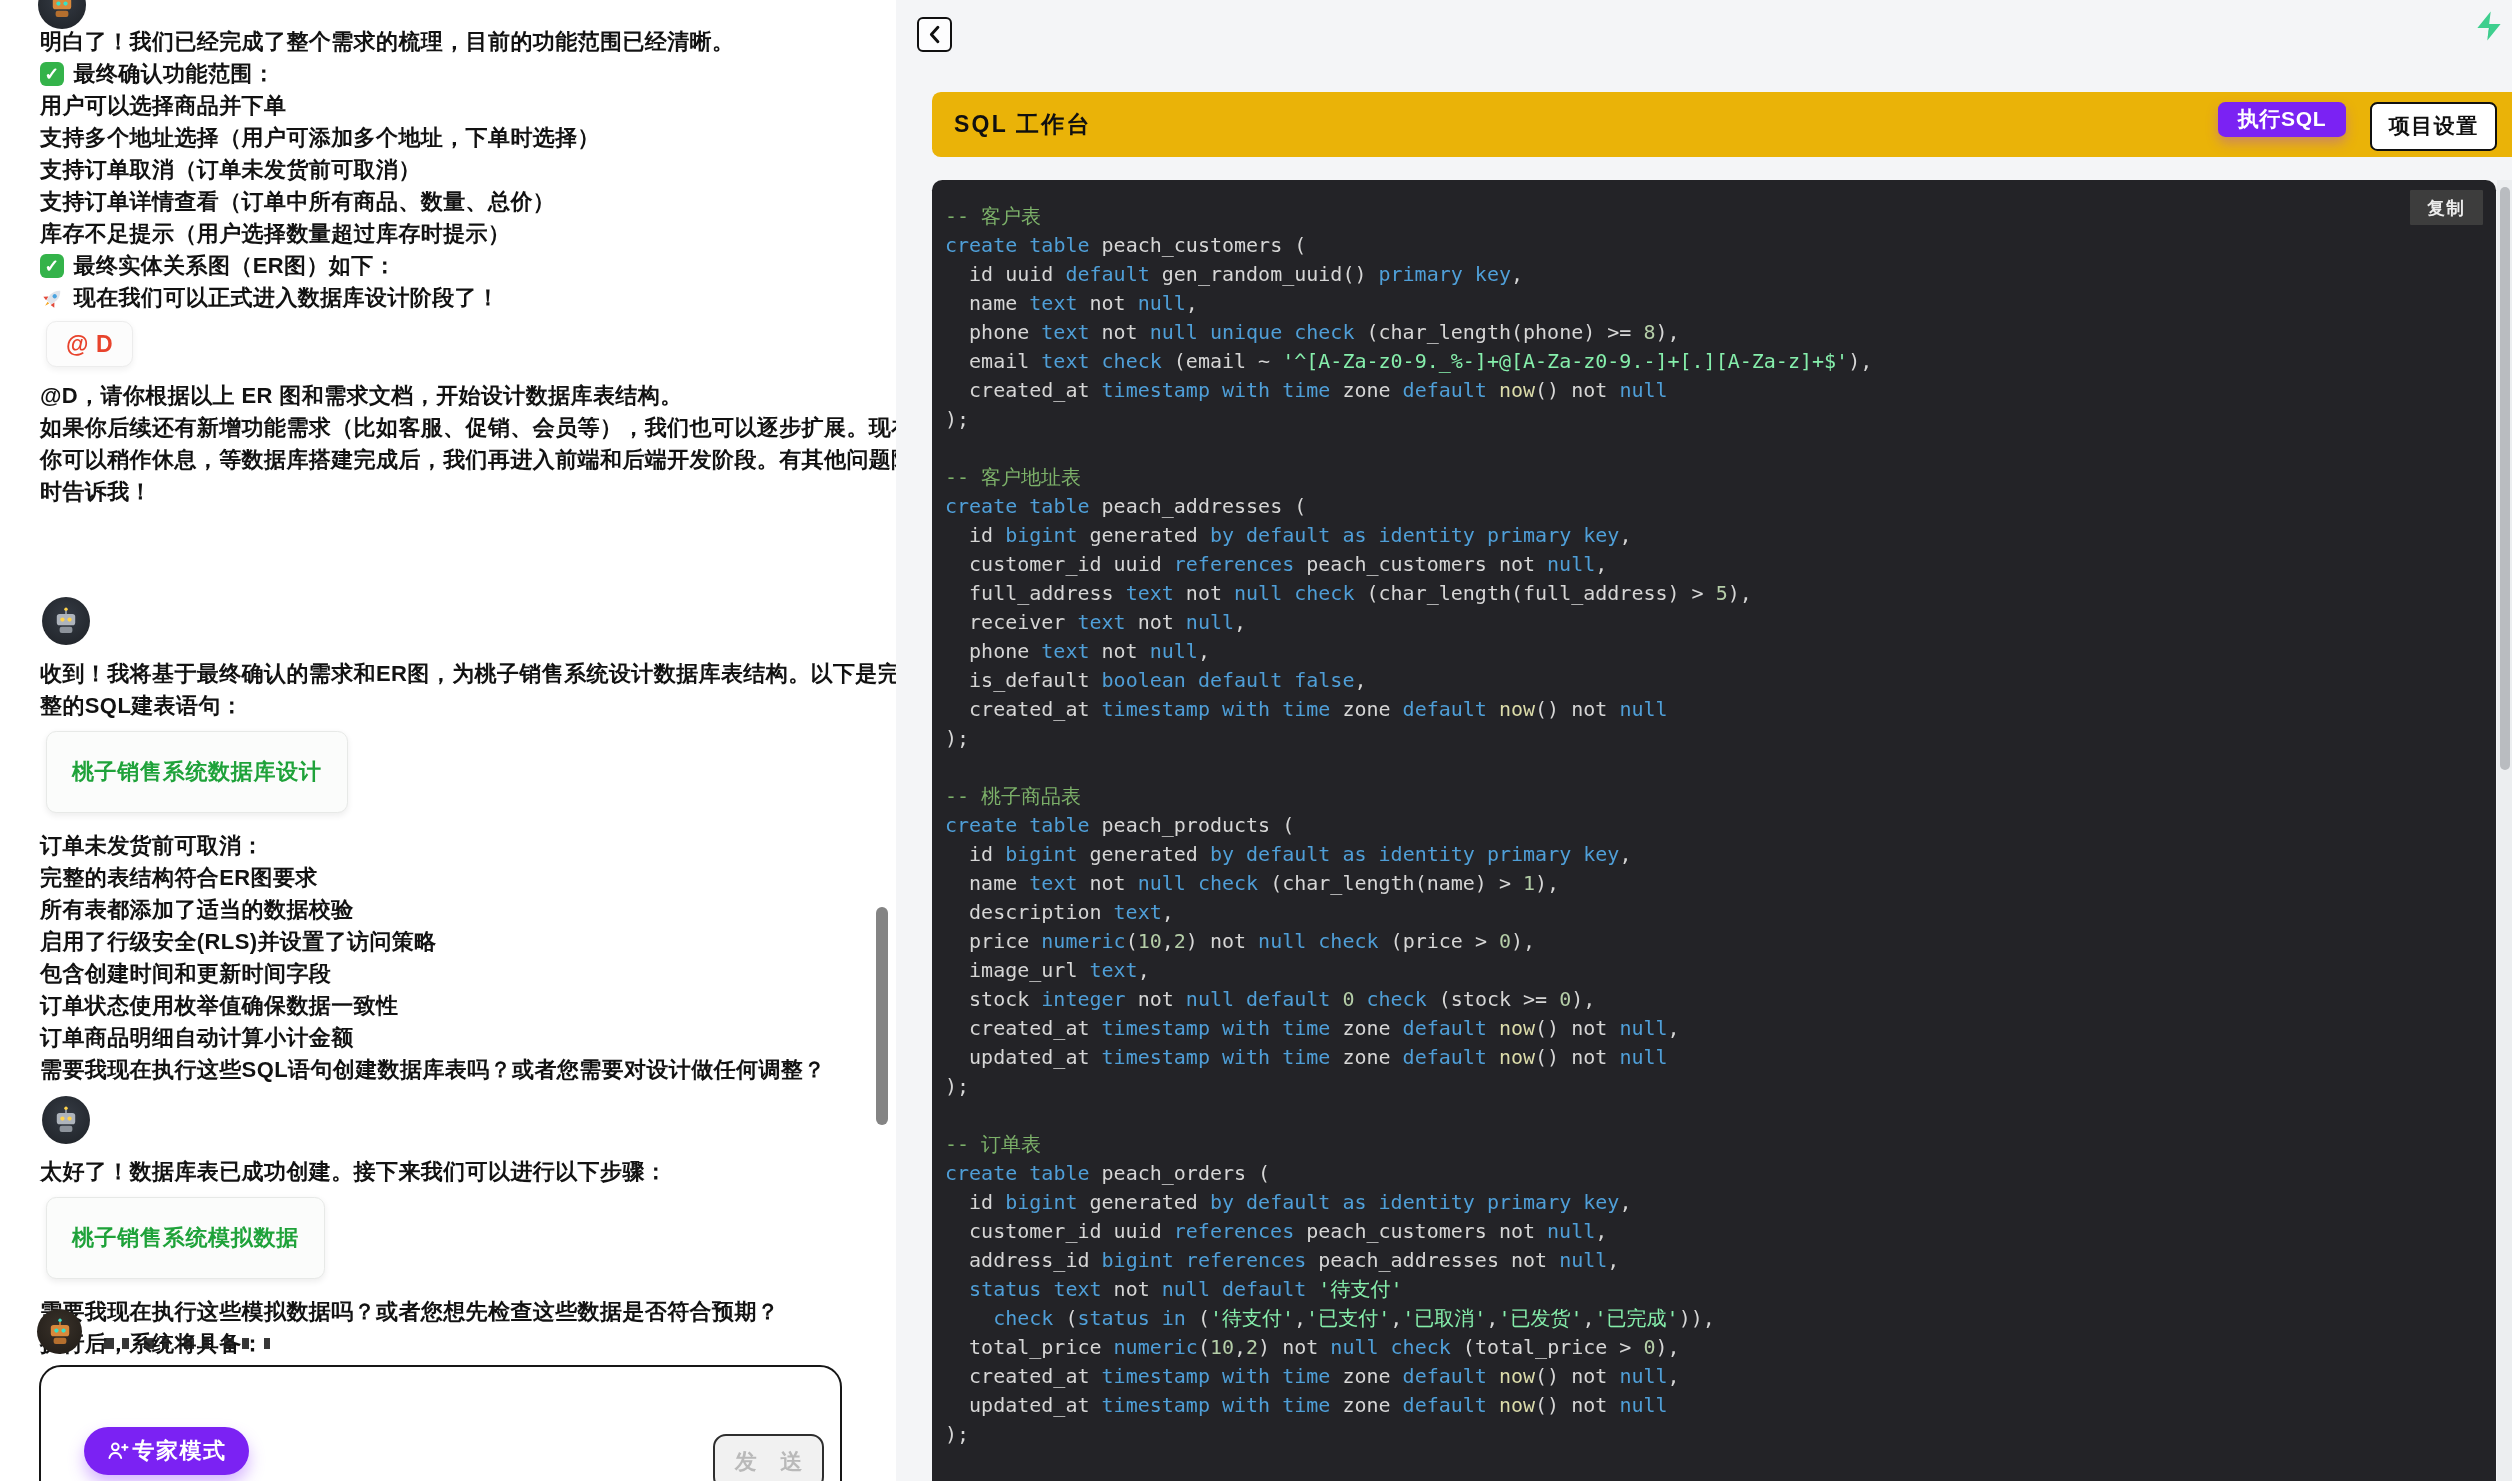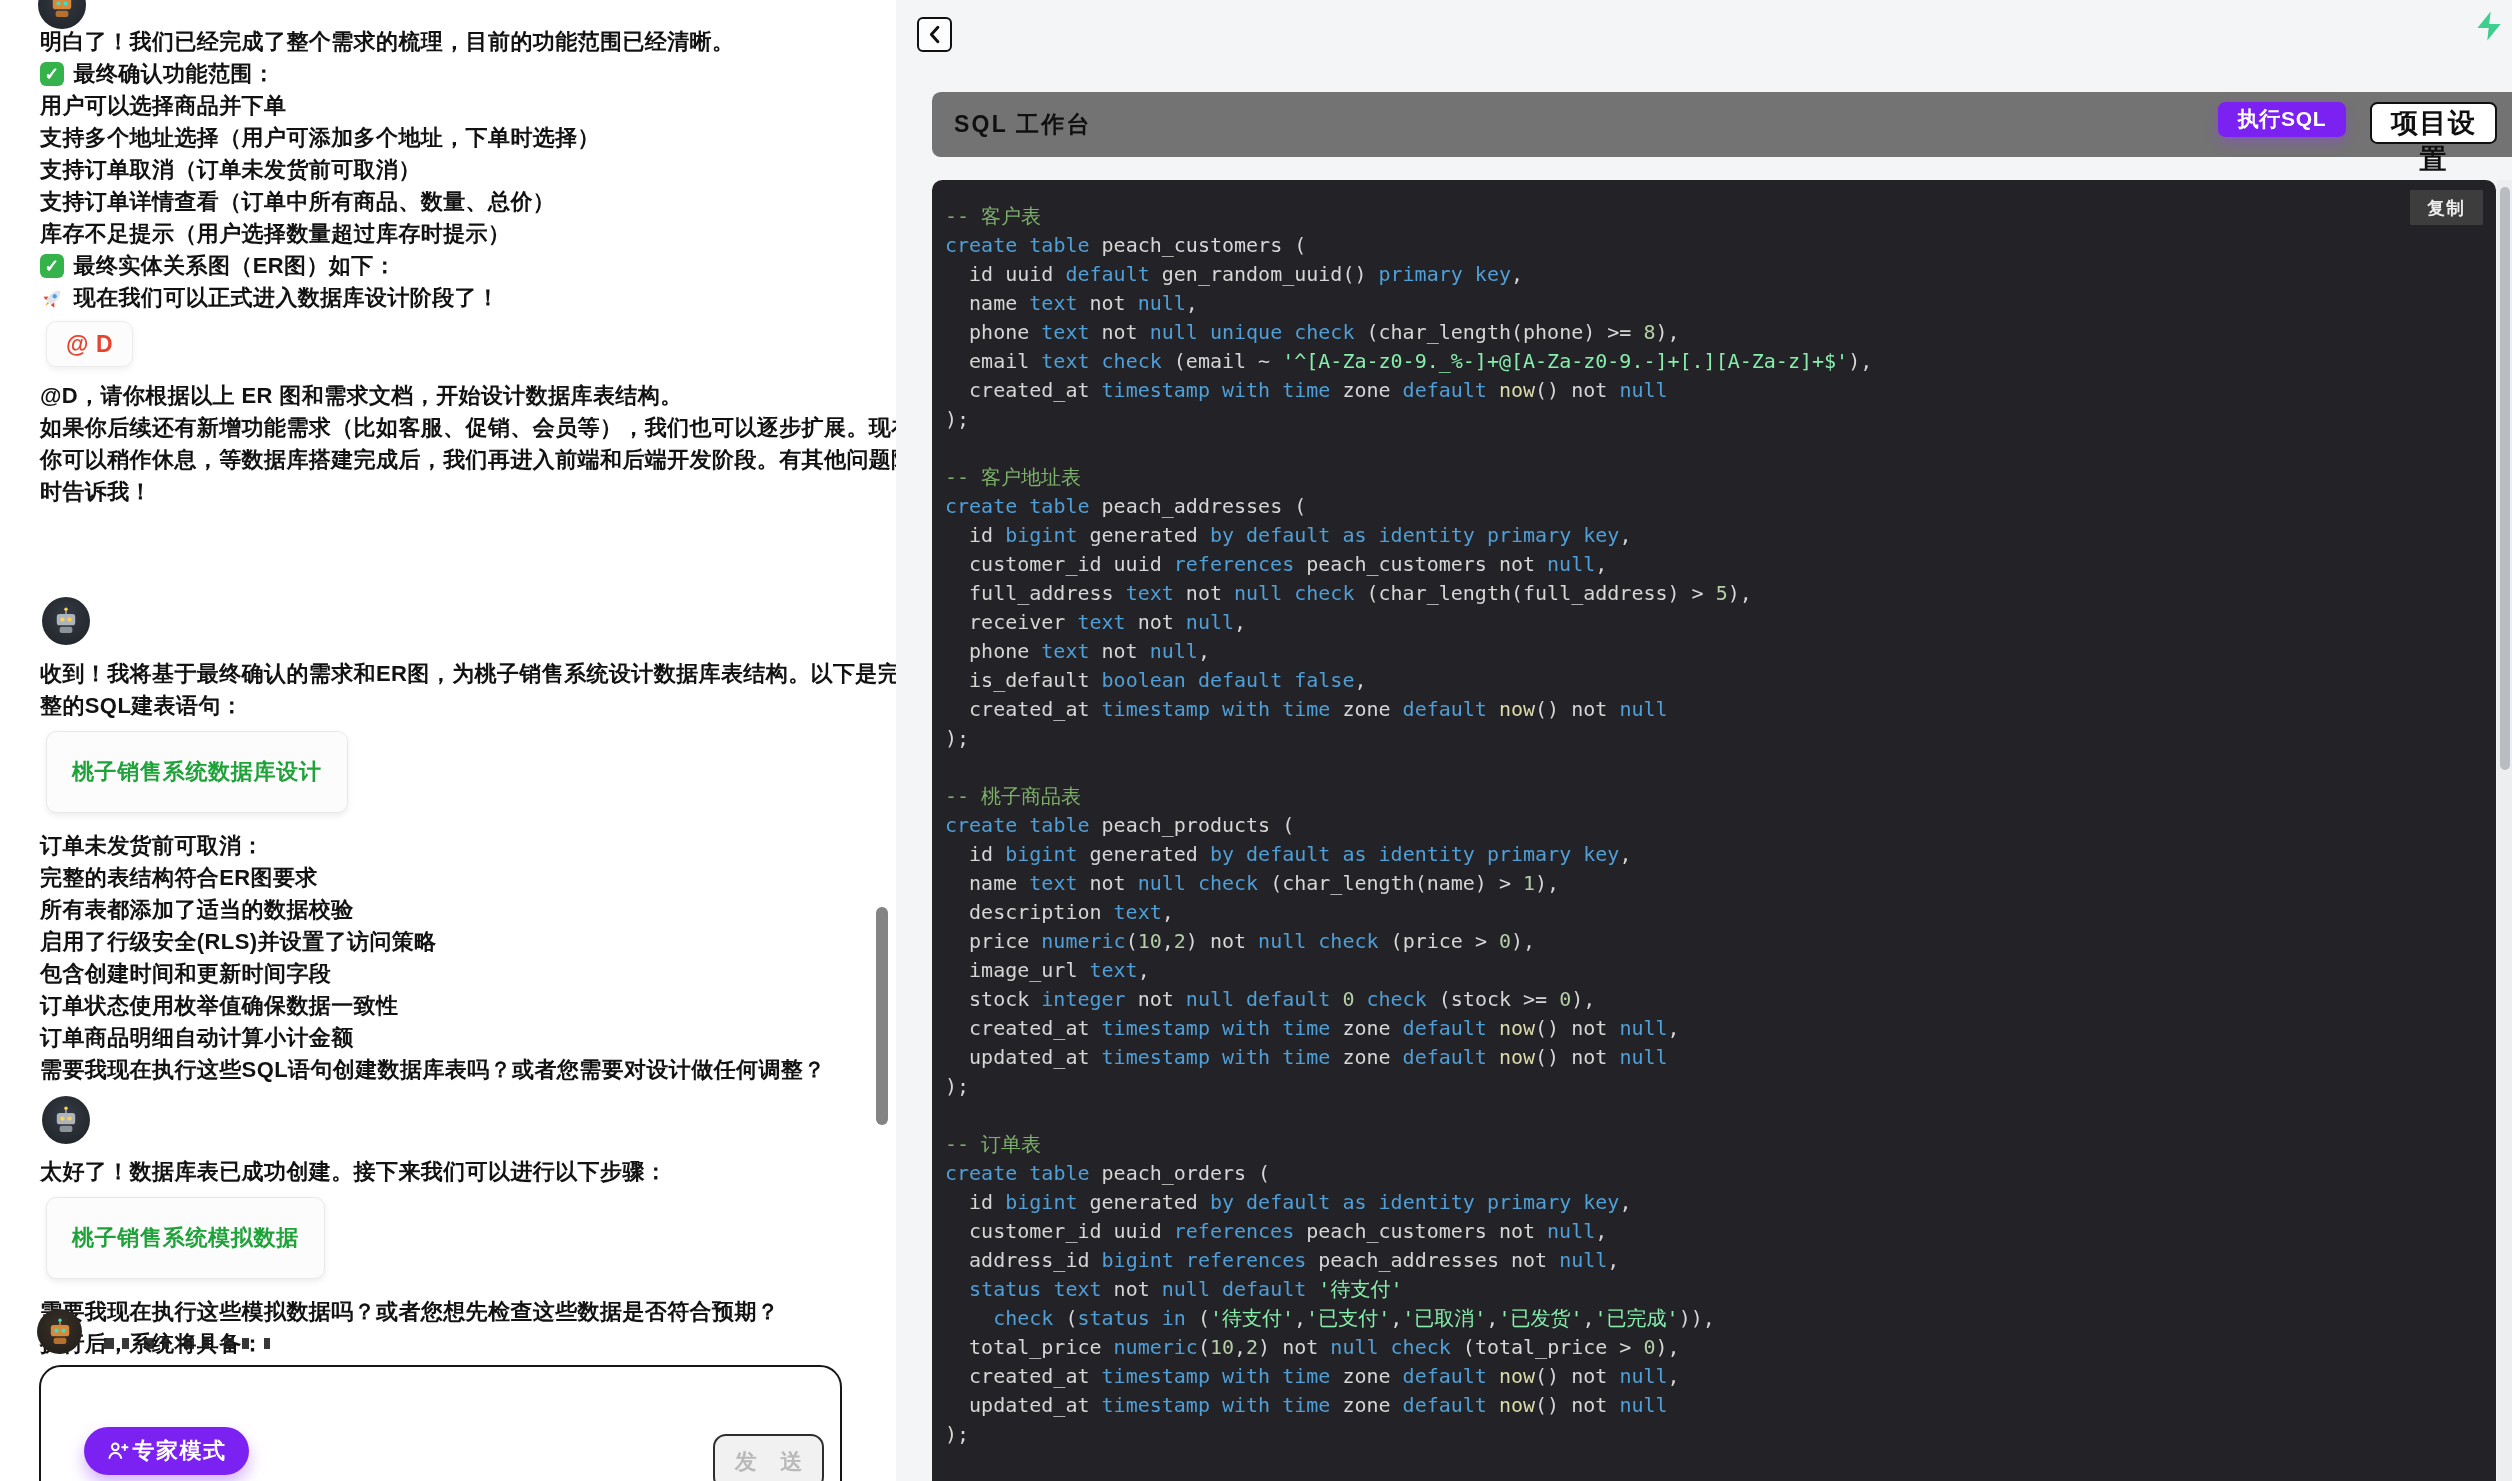--- a/index.html
+++ b/index.html
@@ -44,26 +44,26 @@
   .expert-btn svg{width:23.5px;height:23.5px;}
   .send-btn{position:absolute;right:16px;top:67px;width:111px;height:56px;background:#f1f1f1;border:2.2px solid #2e2e2e;border-radius:13px;
     color:#b9b9b9;font-size:22px;font-weight:700;display:flex;align-items:center;justify-content:center;letter-spacing:8.8px;padding-left:8.8px;box-sizing:border-box;}
 
   
   .rpanel{position:absolute;left:896px;top:0;right:0;bottom:0;background:#f4f5f7;}
   .back-btn{position:absolute;left:21px;top:17px;width:35px;height:35px;background:#fdfdfe;border:2.9px solid #101010;border-radius:5.9px;
     display:flex;align-items:center;justify-content:center;box-sizing:border-box;cursor:pointer;}
   .back-btn svg{width:16px;height:19px;}
   .bolt{position:absolute;right:5.9px;top:8.8px;width:34px;height:34px;}
-  .rheader{position:absolute;left:36px;top:92px;right:0;height:65px;background:#737373;border-radius:8.8px 0 0 8.8px;}
+  .rheader{position:absolute;left:36px;top:92px;right:0;height:65px;background:#eab308;border-radius:8.8px 0 0 8.8px;}
   .rtitle{position:absolute;left:22px;top:0;height:65px;display:flex;align-items:center;font-size:23px;font-weight:700;letter-spacing:2.2px;color:#101010;}
   .run-btn{position:absolute;right:166px;top:9.5px;width:128px;height:35px;background:#7b22f3;border:none;border-radius:7.3px;
     color:#fff;font-size:21px;font-weight:700;letter-spacing:0.7px;box-shadow:0 5.9px 11.7px rgba(150,60,250,.35);cursor:pointer;}
-  .settings-btn{position:absolute;right:14.7px;top:9.5px;width:127px;height:42px;background:#fff;border:2.2px solid #101010;border-radius:7.3px;
-    color:#101010;font-size:27px;font-weight:700;letter-spacing:1.5px;box-sizing:border-box;cursor:pointer;}
+  .settings-btn{position:absolute;right:14.7px;top:9.5px;width:127px;height:49px;background:#fff;border:2.2px solid #101010;border-radius:7.3px;
+    color:#101010;font-size:21px;font-weight:700;letter-spacing:1.5px;box-sizing:border-box;cursor:pointer;}
   .code-panel{position:absolute;left:36px;top:180px;right:16px;bottom:-14.7px;background:#232327;border-radius:10.3px 10.3px 0 0;overflow:hidden;}
   .copy-btn{position:absolute;top:10.3px;right:13px;height:35px;padding:0 17.6px;background:#3d3d3d;border:none;border-radius:1px;
     color:#ededed;font-size:17.6px;font-weight:700;letter-spacing:1.5px;cursor:pointer;}
   .code{padding:22px 14.7px 0 13px;font-family:"DejaVu Sans Mono",monospace;font-size:20px;line-height:29px;white-space:pre;}
   .line{min-height:29px;}
   .tok-t{color:#d6d6d6}.tok-k{color:#4f9fd8}.tok-c{color:#7cb069}.tok-s{color:#86efac}.tok-n{color:#b5cea8}.tok-f{color:#dcdcaa}
   .rtrack{position:absolute;right:0;top:180px;width:14.7px;bottom:0;background:#eceef0;}
   .rthumb{position:absolute;right:2.2px;top:6.6px;width:10.3px;height:583px;background:#b9bcc0;border-radius:5.1px;}
 </style>
 </head>

